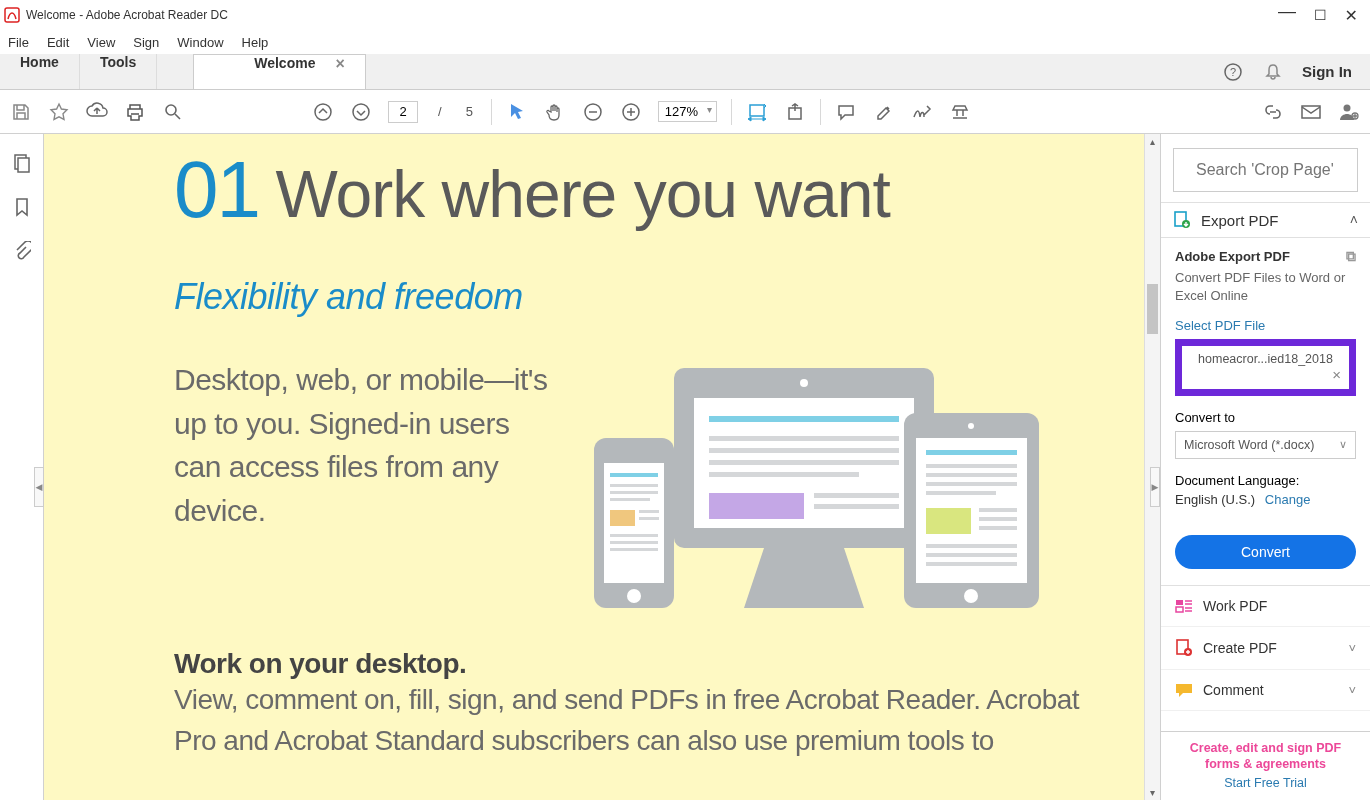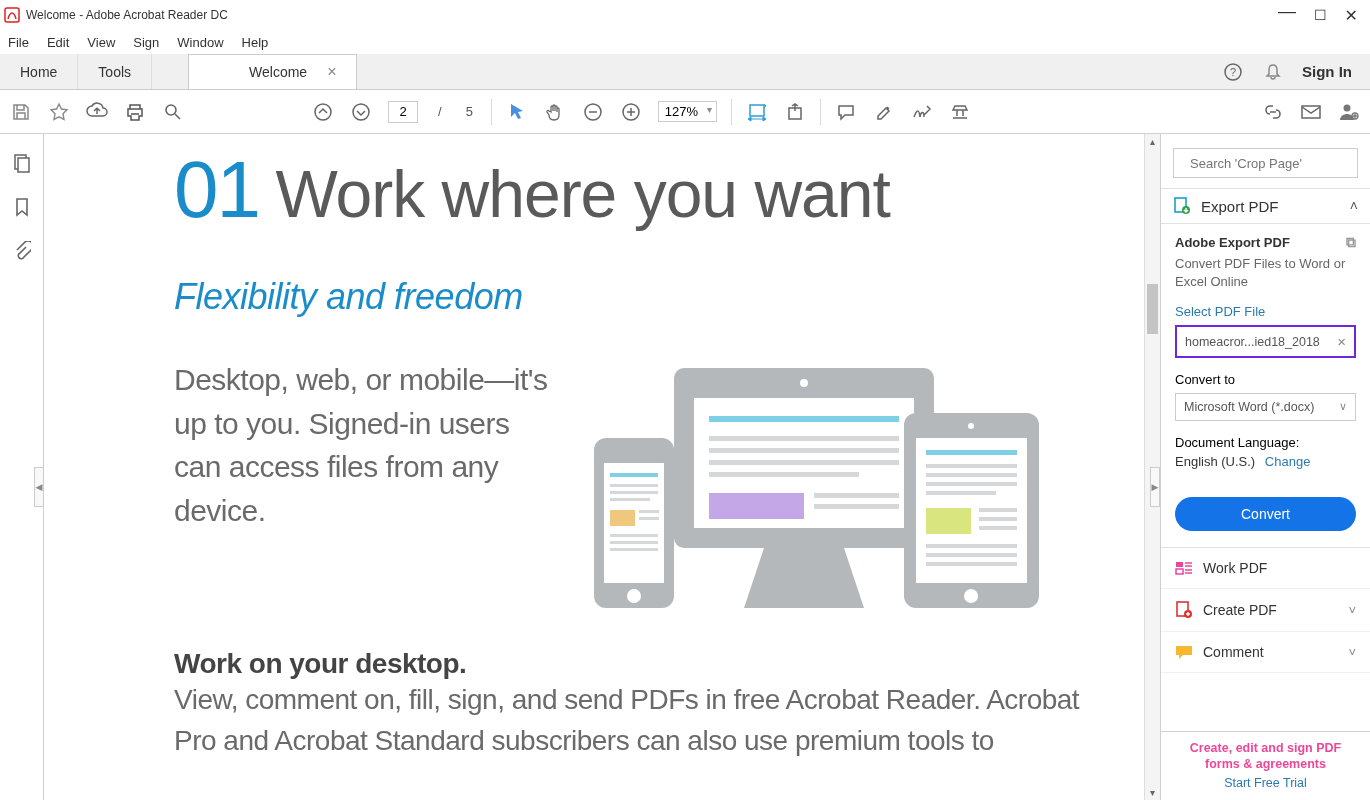--- a/index.html
+++ b/index.html
@@ -5,21 +5,21 @@
 * { margin: 0; padding: 0; box-sizing: border-box; font-family: "Segoe UI", Arial, sans-serif; }
 body { width: 1370px; height: 800px; overflow: hidden; background: #fff; display: flex; flex-direction: column; }
 .titlebar { height: 30px; display: flex; align-items: center; padding: 0 4px; font-size: 12px; color: #333; }
 .titlebar .app-icon { width: 16px; height: 16px; margin-right: 6px; display:inline-flex; }
 .titlebar .spacer { flex: 1; }
 .win-controls { display: flex; gap: 18px; padding-right: 8px; align-items:center;}
 .win-controls span { font-size: 14px; color: #333; }
 .menubar { height: 24px; display: flex; align-items: center; gap: 18px; padding: 0 8px; font-size: 13px; color: #333; }
 .menubar span { cursor: default; }
 .tabs { height: 36px; display: flex; align-items: stretch; border-bottom: 1px solid #ccc; background: #f0f0f0; }
-.tab { padding: 0 20px; display:flex; align-items:center; font-size: 14px; color: #333; border-right: 1px solid #ddd; position: relative;}
+.tab { padding: 0 20px; display:flex; align-items:flex-start; font-size: 14px; color: #333; border-right: 1px solid #ddd; position: relative; font-weight: bold;}
 .tab.active { background: #fff; border-top: 1px solid #ccc; border-left:1px solid #ccc;border-right:1px solid #ccc;margin-left:36px; }
 .tab .close { margin-left: 20px; font-size: 16px; color: #888; }
 .tabs .spacer { flex: 1; background:#f0f0f0;}
 .tabs-right { display:flex; align-items:center; gap:18px; padding:0 18px; background:#f0f0f0;}
 .signin { font-weight: 600; font-size: 15px; color: #333;}
 .toolbar { height: 44px; border-bottom: 1px solid #d0d0d0; display: flex; align-items: center; padding: 0 10px; gap: 4px; }
 .tb-group { display: flex; align-items:center; gap: 16px; }
 .tb-sep { width: 1px; height: 26px; background: #d8d8d8; margin: 0 10px; }
 .tb-icon { width: 22px; height: 22px; display:flex; align-items:center; justify-content:center; color:#555; }
 .page-input { width: 30px; height: 22px; border: 1px solid #ccc; text-align: center; font-size: 13px; }
@@ -27,42 +27,42 @@
 .zoom-sel { border: 1px solid #ccc; padding: 2px 18px 2px 6px; position:relative; font-size:13px;}
 .zoom-sel::after { content:"▾"; position:absolute; right:4px; font-size:10px; color:#888;}
 .toolbar .flex { flex:1; }
 .main { flex: 1; display: flex; overflow: hidden; }
 .leftbar { width: 44px; border-right: 1px solid #d0d0d0; display:flex; flex-direction:column; align-items:center; gap:22px; padding-top:18px; position:relative;}
 .leftbar .collapse { position:absolute; right:-1px; top:50%; width:10px; height:40px; border:1px solid #ccc; background:#f8f8f8; display:flex; align-items:center; justify-content:center; font-size:9px; color:#888;}
 .docarea { flex:1; display:flex; position:relative; background:#e8e8e8; overflow:hidden;}
 .scrollv { width:16px; background:#f4f4f4; border-left:1px solid #ddd; position:relative;}
 .scrollv .thumb { position:absolute; left:2px; right:2px; top:150px; height:50px; background:#c4c4c4;}
 .scrollv .arr { position:absolute; left:0; right:0; text-align:center; font-size:10px; color:#666;}
-.page { flex:1; background:#ffffff; margin:0; padding: 10px 40px 0 130px; overflow:hidden;}
+.page { flex:1; background:#fef9c3; margin:0; padding: 10px 40px 0 130px; overflow:hidden;}
 .h-num { font-size: 80px; font-weight: 300; color: #1a8cc9; display:inline; letter-spacing:-2px;}
 .h-txt { font-size: 66px; font-weight: 300; color: #5a5a5a; display:inline; margin-left: 12px; letter-spacing:-1px;}
 .subhead { font-size: 36px; font-style: italic; color: #1a8cc9; font-weight: 500; margin-top: 40px; letter-spacing:-0.5px;}
 .body-row { display:flex; gap:30px; margin-top: 40px; align-items:flex-start;}
 .body-text { font-size: 30px; font-weight: 300; color: #6a6a6a; line-height: 1.45; max-width: 380px; letter-spacing:-0.5px;}
 .illus { flex:1; }
 .sect-head { font-size: 28px; font-weight: 700; color: #444; margin-top: 30px; letter-spacing:-0.5px;}
 .sect-body { font-size: 28px; font-weight: 300; color: #6a6a6a; line-height:1.45; letter-spacing:-0.5px;}
 .rightpanel { width: 210px; border-left: 1px solid #d0d0d0; display:flex; flex-direction:column; background:#fff; position:relative;}
 .rightpanel .collapse-r { position:absolute; left:-11px; top:50%; width:10px; height:40px; border:1px solid #ccc; background:#f8f8f8; display:flex; align-items:center; justify-content:center; font-size:9px; color:#888;}
 .search-box { margin: 14px 12px 10px 12px; }
-.search-box input { width:100%; height:30px; border:1px solid #ccc; padding:0 16px; font-size:13px; color:#888;}
+.search-box input { width:100%; height:44px; border:1px solid #ccc; padding:0 22px; font-size:16px; color:#888;}
 .panel-head { display:flex; align-items:center; padding: 8px 12px; border-top:1px solid #e0e0e0; border-bottom:1px solid #e0e0e0; gap:10px; font-size:15px; color:#333;}
 .panel-head .chev { margin-left:auto; font-size:14px; color:#555;}
 .panel-body { padding: 10px 14px 16px 14px; font-size: 13px; border-bottom:1px solid #e0e0e0;}
 .panel-body .ttl { font-weight: 700; color:#333; display:flex; align-items:center;}
 .panel-body .ttl .ext { margin-left:auto; color:#999; font-size:14px;}
 .panel-body .desc { color:#666; margin-top:4px; line-height:1.35;}
 .panel-body .lbl { color:#2a7ab0; margin-top:14px; font-size:13px;}
 .panel-body .lbl-gray { color:#000000; margin-top:14px; font-size:13px;}
-.file-sel { margin-top:6px; border:2px solid #6d28d9; padding:6px 8px; font-size:12.5px; display:flex; align-items:center; color:#555;}
+.file-sel { margin-top:6px; border:7px solid #6d28d9; padding:6px 8px; font-size:12.5px; display:flex; align-items:center; color:#555;flex-direction:column;}
 .file-sel .x { margin-left:auto; color:#888; font-size:15px;}
 .conv-sel { margin-top:6px; border:1px solid #ccc; padding:6px 8px; font-size:12.5px; display:flex; color:#555;}
 .conv-sel .dd { margin-left:auto; color:#888; font-size:11px;}
 .lang-row { margin-top:4px; font-size:13px; color:#333;}
 .lang-row .chg { color:#2a7ab0; margin-left:6px;}
 .convert-btn { margin-top:28px; width:100%; height:34px; border-radius:17px; background:#1473e6; color:#fff; border:none; font-size:14px;}
 .tool-item { display:flex; align-items:center; gap:10px; padding:12px 14px; font-size:14px; color:#333; border-bottom:1px solid #f0f0f0;}
 .tool-item .chev { margin-left:auto; color:#888; font-size:13px;}
 .footer-promo { border-top:1px solid #d0d0d0; padding:8px 10px 10px 10px; text-align:center;}
 .footer-promo .p1 { font-size:12.5px; font-weight:700; color:#ec4899; line-height:1.3;}

